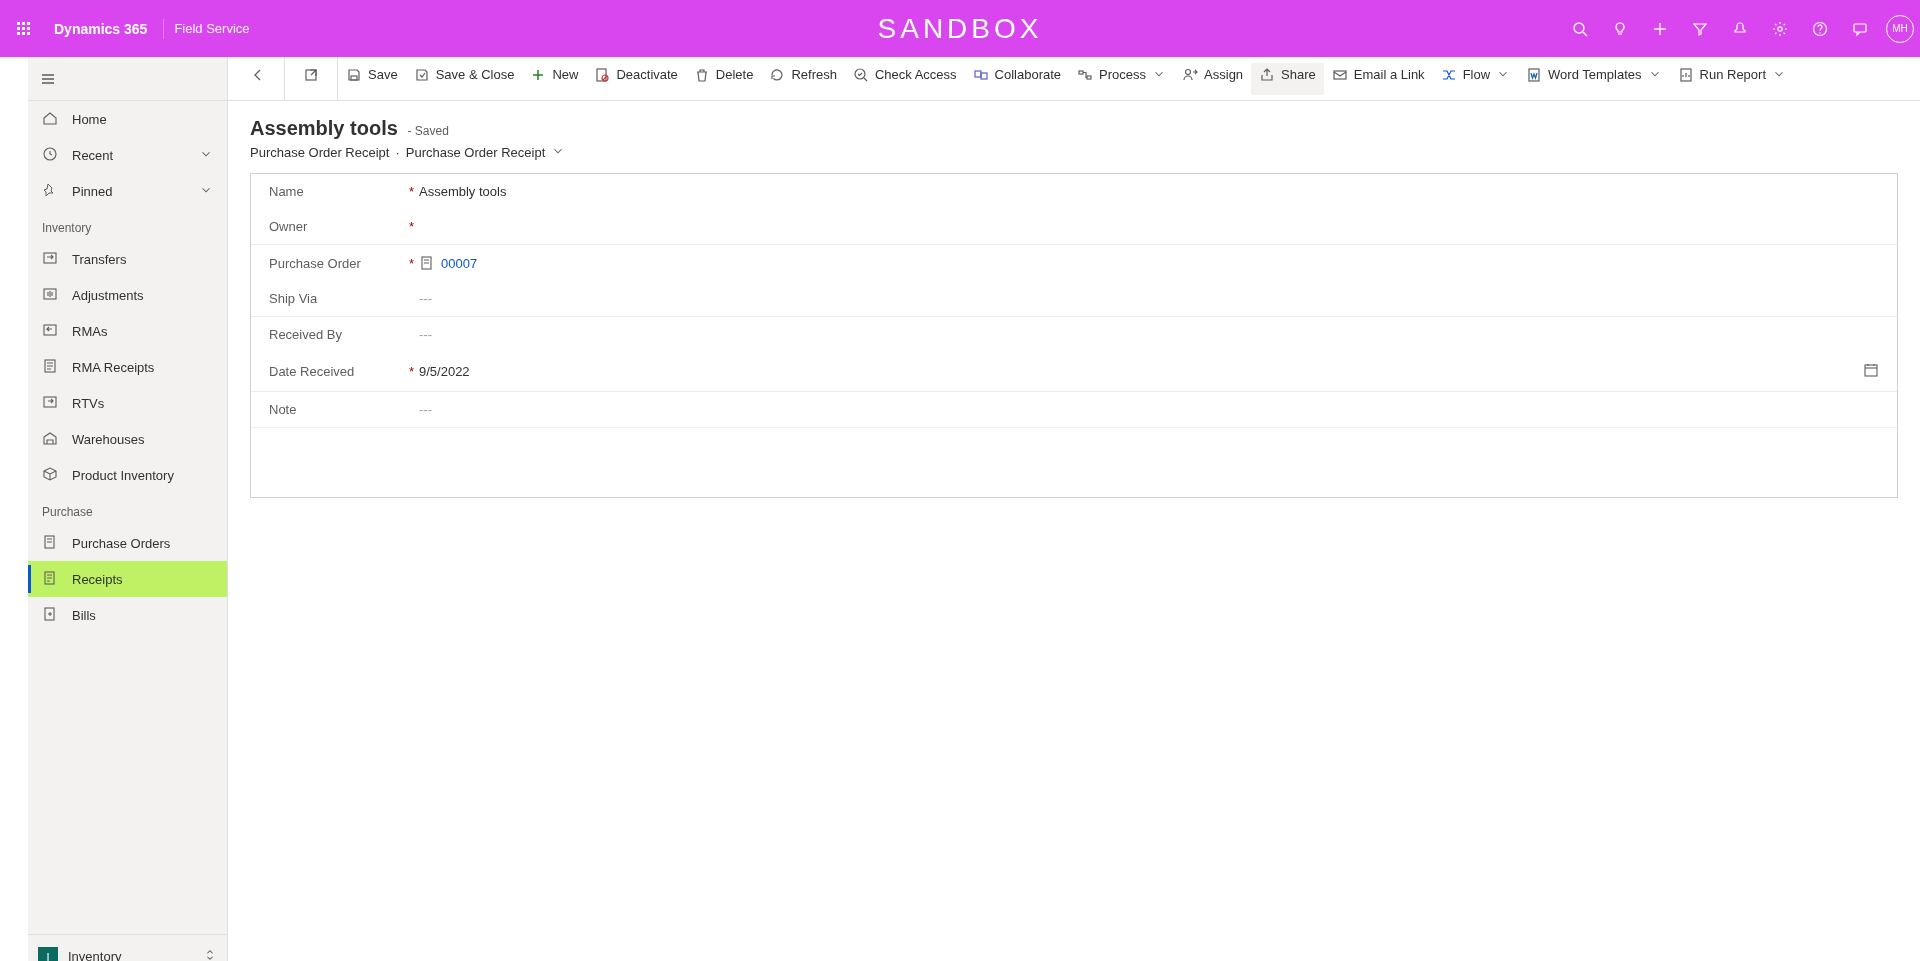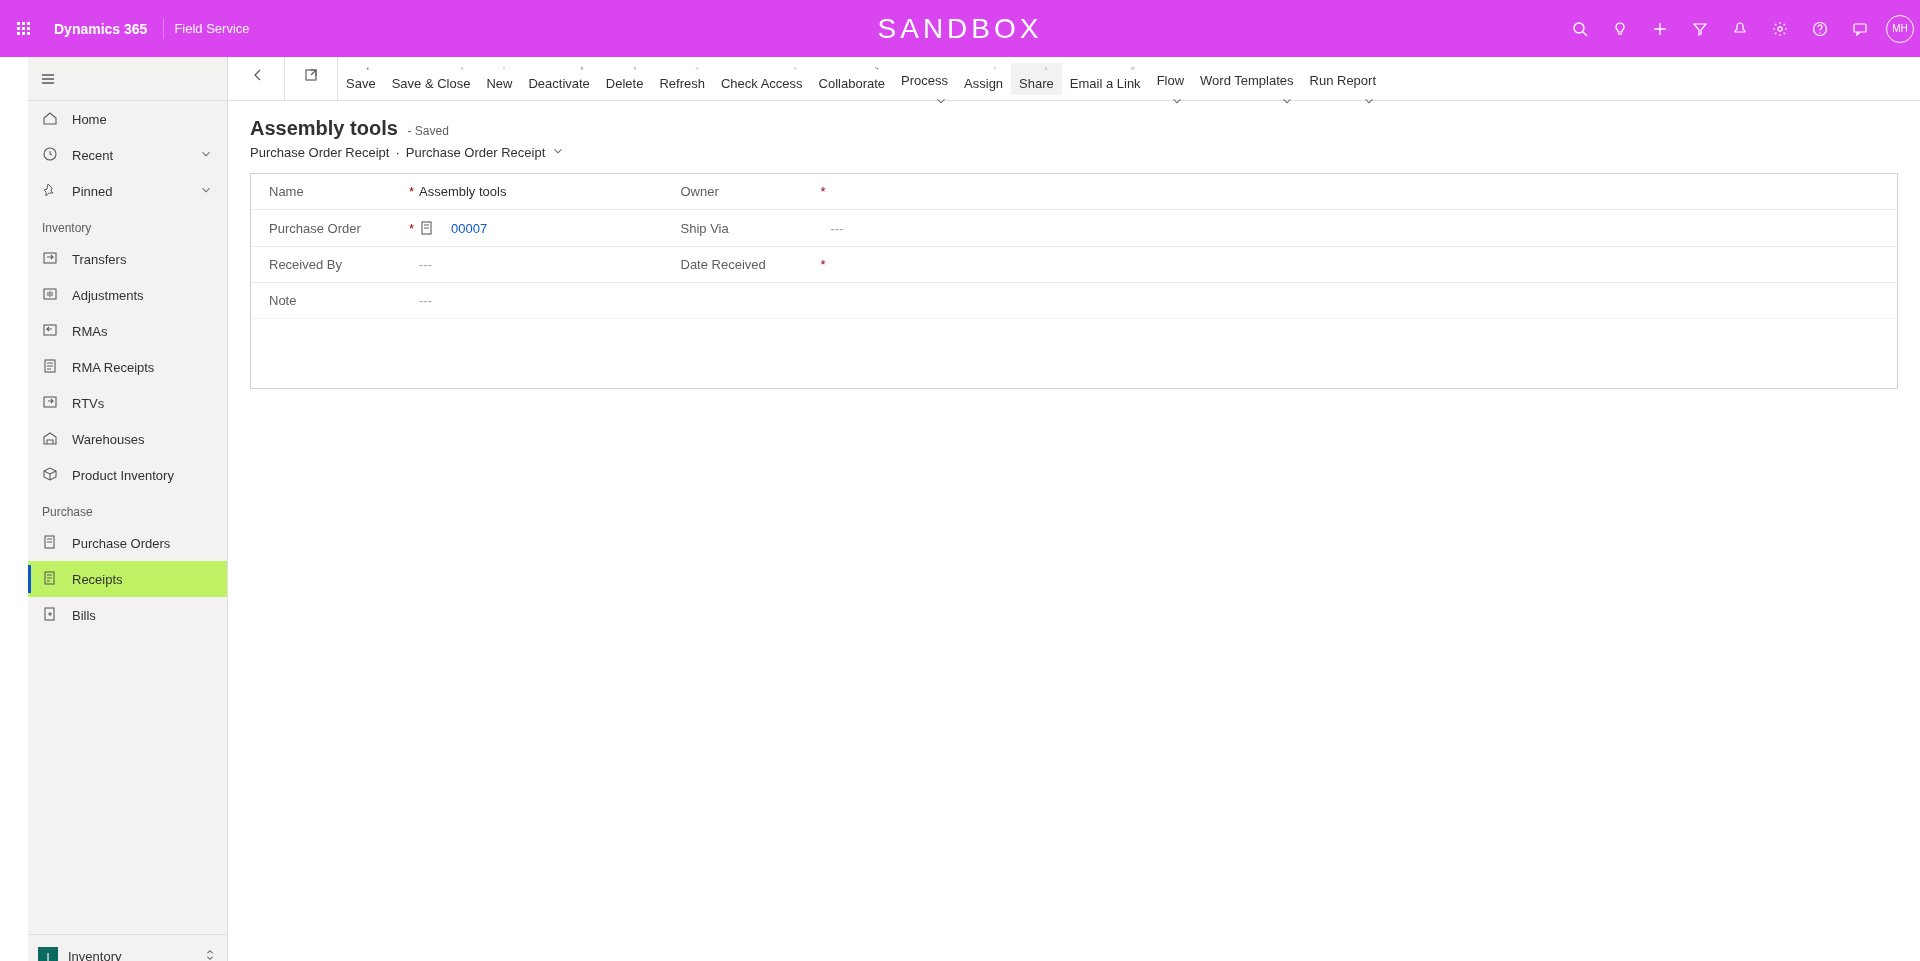--- a/index.html
+++ b/index.html
@@ -24,35 +24,35 @@
   .nav-item { height: 36px; display: flex; align-items: center; padding: 0 14px; cursor: pointer; color: #323130; gap: 14px; position: relative; }
   .nav-item.active { background: #bef264; }
   .nav-item.active::before { content: ""; position: absolute; left: 0; top: 4px; bottom: 4px; width: 3px; background: #0b57d0; }
   .nav-item .chev { margin-left: auto; }
   .nav-section { padding: 12px 14px 6px; color: #605e5c; font-size: 12px; }
   .nav-icon svg { stroke: #605e5c; fill: none; }
   .content { flex: 1; display: flex; flex-direction: column; background: #fff; }
   
   .cmdbar { height: 44px; border-bottom: 1px solid #e1dfdd; display: flex; align-items: center; padding: 0 4px; }
   .cmdcell { height: 44px; display: flex; align-items: center; padding: 0 10px; border-right: 1px solid #e1dfdd; }
-  .cmdbtn { display: flex; align-items: flex-end; gap: 6px; padding: 4px 8px; height: 32px; cursor: pointer; border-radius: 2px; flex-direction: column; }
+  .cmdbtn { display: flex; align-items: flex-start; gap: 6px; padding: 4px 8px; height: 32px; cursor: pointer; border-radius: 2px; }
   .cmdbtn.hover { background: #f3f2f1; }
   .cmdbtn svg { stroke: #605e5c; fill: none; }
   
   .recheader { padding: 16px 22px 0; }
   .rectitle { font-size: 20px; font-weight: 600; display: inline; }
   .recstatus { color: #605e5c; font-size: 12px; margin-left: 6px; }
   .breadcrumb { margin-top: 4px; color: #323130; font-size: 13px; display: flex; align-items: center; gap: 6px; }
   
   .tabs { padding: 0 22px; margin-top: 18px; display: flex; gap: 20px; border-bottom: 1px solid transparent; }
   .tab { padding: 6px 0 10px; cursor: pointer; color: #323130; }
   .tab.active { font-weight: 600; border-bottom: 3px solid #0b57d0; }
   
   .formwrap { margin: 12px 22px; border: 1px solid #d2d0ce; }
-  .formgrid { display: grid; grid-template-columns: 1fr 1fr 1fr 1fr; }
+  .formgrid { display: grid; grid-template-columns: 1fr; }
   .cell { padding: 10px 18px; display: flex; align-items: center; }
   .lbl { width: 150px; color: #605e5c; font-size: 13px; position: relative; }
   .req { color: #a80000; position: absolute; left: 140px; }
   .val { flex: 1; font-size: 13px; }
   .val.placeholder { color: #a19f9d; }
   .val.link { color: #0b57d0; }
   .row-divider { grid-column: 1 / -1; height: 1px; background: #edebe9; }
   .owner-box { flex: 1; border: 1px solid #323130; height: 30px; display: flex; align-items: center; padding: 0 4px; }
   .owner-chip { background: #f3f2f1; height: 22px; display: flex; align-items: center; padding: 0 6px; gap: 4px; font-size: 12px; color: #605e5c; cursor: pointer; }
   .owner-chip svg { stroke: #605e5c; fill: none; }
@@ -424,40 +424,49 @@
           <div class="lbl"><span>Name</span><span class="req">*</span></div>
           <div class="val">Assembly tools</div>
         </div>
         <div class="cell">
           <div class="lbl"><span>Owner</span><span class="req">*</span></div>
         </div>
         <div class="row-divider"></div>
 
         <div class="cell">
           <div class="lbl"><span>Purchase Order</span><span class="req">*</span></div>
-          <div class="val link" style="display:flex;align-items:center;gap:16px;">
+          <div class="val link" style="display:flex;align-items:center;gap:6px;">
             <svg viewBox="0 0 16 16">
                 <rect x="3" y="2" width="9" height="12" stroke="#605e5c" stroke-width="1.1" fill="none"></rect>
                 <path d="M5 5h5M5 8h5" stroke="#605e5c" stroke-width="1.1"></path>
               </svg>
             <span>00007</span>
           </div>
         </div>
         <div class="cell">
           <div class="lbl">Ship Via</div>
           <div class="val placeholder">---</div>
         </div>
         <div class="row-divider"></div>
 
         <div class="cell">
           <div class="lbl">Received By</div>
           <div class="val placeholder">---</div>
         </div>
         <div class="cell">
           <div class="lbl"><span>Date Received</span><span class="req">*</span></div>
+          <div class="val" style="display:flex;align-items:center;width:100%;">
+            <span>9/5/2022</span>
+            <span class="date-icon"><svg viewBox="0 0 16 16">
+                  <rect x="2" y="3" width="12" height="11" stroke="#605e5c" stroke-width="1.1" fill="none"></rect>
+                  <line x1="2" y1="6" x2="14" y2="6" stroke="#605e5c" stroke-width="1.1"></line>
+                  <line x1="5" y1="2" x2="5" y2="4" stroke="#605e5c" stroke-width="1.1"></line>
+                  <line x1="11" y1="2" x2="11" y2="4" stroke="#605e5c" stroke-width="1.1"></line>
+                </svg></span>
+          </div>
         </div>
         <div class="row-divider"></div>
 
         <div class="cell" style="grid-column: 1 / -1;">
           <div class="lbl">Note</div>
           <div class="val placeholder">---</div>
         </div>
         <div class="empty-row"></div>
       </div>
     </div>

